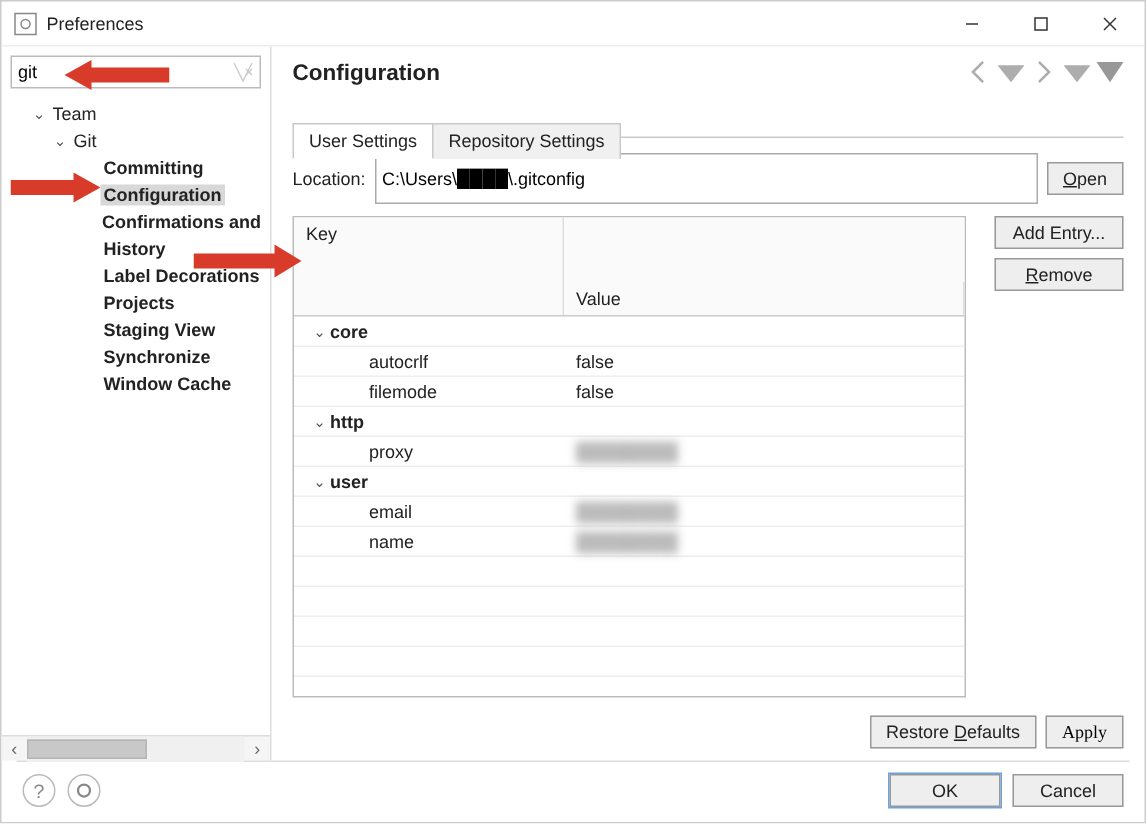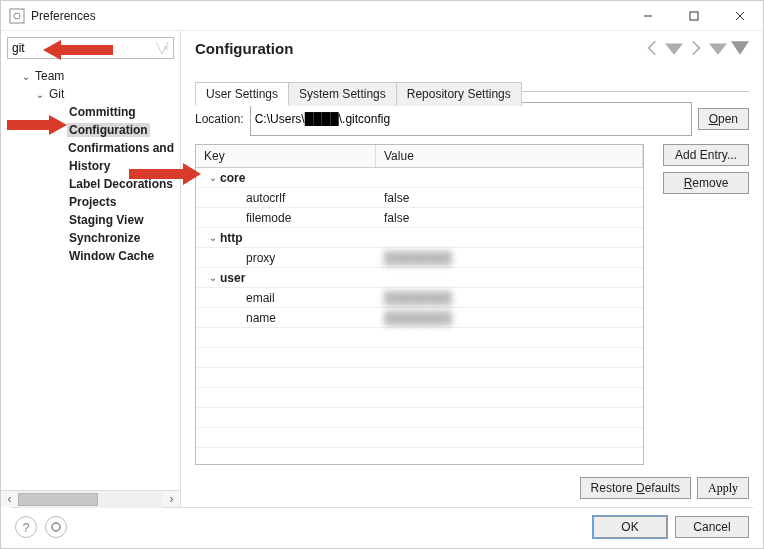--- a/index.html
+++ b/index.html
@@ -48,21 +48,21 @@
   .btn { height:22px; padding:0 10px; border:1px solid #999; background:#eee; font-size:12px; display:inline-flex; align-items:center; }
   .btn.disabled { color:#000000;font-family:Liberation Serif, serif; }
   .btn.highlight { box-shadow:0 0 0 1px #6aa3e0; }
   .btn .u { text-decoration:underline; }
   
   .tablewrap { display:flex; gap:19px; padding:0 14px 8px 14px; flex:1; min-height:0; }
   .table { flex:1; border:1px solid #bbb; display:flex; flex-direction:column; min-height:0; }
   .thead { display:flex; border-bottom:1px solid #ccc; background:#fafafa; }
   .thead .th { padding:4px 8px; border-right:1px solid #ddd; }
   .thead .th.keycol { width:180px; }
-  .thead .th.valcol { flex:1; }
+  .thead .th.valcol { flex:1;margin-top:43px; }
   .tbody { flex:1; overflow:auto; }
   .trow { display:flex; height:20px; align-items:center; border-bottom:1px solid #eee; }
   .trow .kcol { width:180px; display:flex; align-items:center; }
   .trow .vcol { flex:1; padding-left:8px; display:flex; align-items:center; }
   .trow .tw { width:14px; text-align:center; font-size:10px; color:#555; }
   .trow .pad { display:inline-block; }
   .trow .keytext { font-weight:normal; }
   .trow.section .keytext { font-weight:600; }
   .sidebtns { display:flex; flex-direction:column; gap:6px; }
   .sidebtns .btn { width:86px; justify-content:center; }
@@ -208,21 +208,20 @@
           <span class="nav">
               <svg viewBox="0 0 8 8">
                 <polygon points="0,1 8,1 4,7" fill="#555"></polygon>
               </svg>
             </span>
         </div>
       </div>
 
       <div class="tabs">
         <div class="tab active"><span>User Settings</span></div>
-        <div class="tab"><span>System Settings</span></div>
         <div class="tab"><span>Repository Settings</span></div>
       </div>
 
       <div class="locrow">
         <span class="loclabel">Location:</span>
         <input type="text" value="C:\Users\████\.gitconfig" style="">
         <div class="btn">
             <span><span class="u">O</span><span>pen</span></span>
           </div>
       </div>

